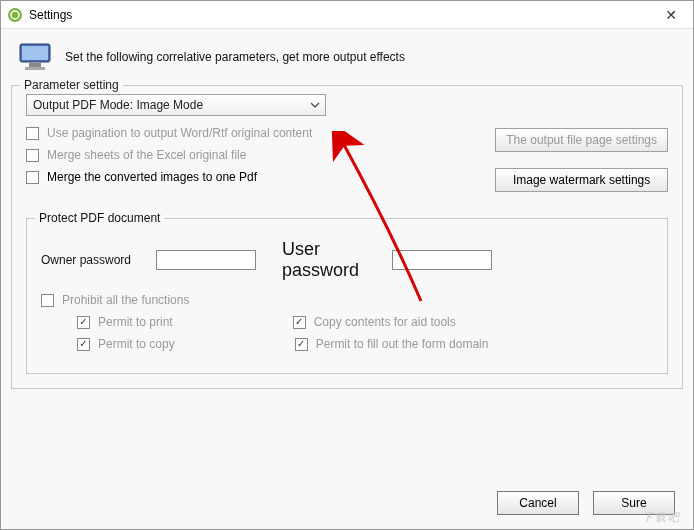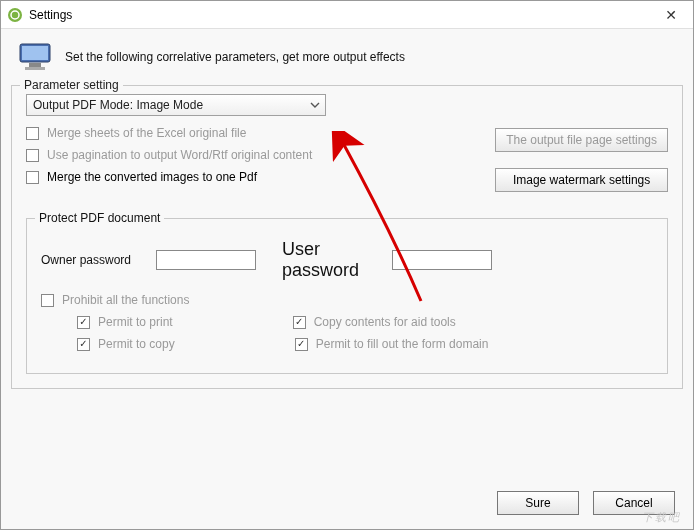--- a/index.html
+++ b/index.html
@@ -71,25 +71,25 @@
         <div class="dropdown">
           <span>Output PDF Mode: Image Mode</span>
           <svg class="arrow" viewBox="0 0 12 12">
             <path d="M2 4 L6 8 L10 4" fill="none" stroke="#555" stroke-width="1.4"></path>
           </svg>
         </div>
 
         <div class="checks">
           <div class="check-row">
             <span class="chk"></span>
-            <span class="lbl disabled-text">Merge sheets of the Excel original file</span>
+            <span class="lbl disabled-text">Use pagination to output Word/Rtf original content</span>
           </div>
           <div class="check-row">
             <span class="chk"></span>
-            <span class="lbl disabled-text">Use pagination to output Word/Rtf original content</span>
+            <span class="lbl disabled-text">Merge sheets of the Excel original file</span>
           </div>
           <div class="check-row">
             <span class="chk"></span>
             <span class="lbl">Merge the converted images to one Pdf</span>
           </div>
         </div>
       </div>
 
       <div class="side-buttons">
         <button class="btn disabled">The output file page settings</button>
@@ -139,18 +139,18 @@
   <svg class="red-arrow" width="110" height="180">
     <defs>
       <marker id="ah" markerWidth="14" markerHeight="14" refX="4" refY="6" orient="auto">
         <path d="M0,0 L12,6 L0,12 L3,6 Z" fill="#d60000"></path>
       </marker>
     </defs>
     <path d="M90,170 Q60,100 12,12" stroke="#d60000" stroke-width="3" fill="none" marker-end="url(#ah)"></path>
   </svg>
 
   <div class="bottom-bar">
+    <button class="btn-main">Cancel</button>
     <button class="btn-main">Sure</button>
-    <button class="btn-main">Cancel</button>
   </div>
 
   <div class="watermark">下载吧</div>
 </div>
 
 </body></html>

